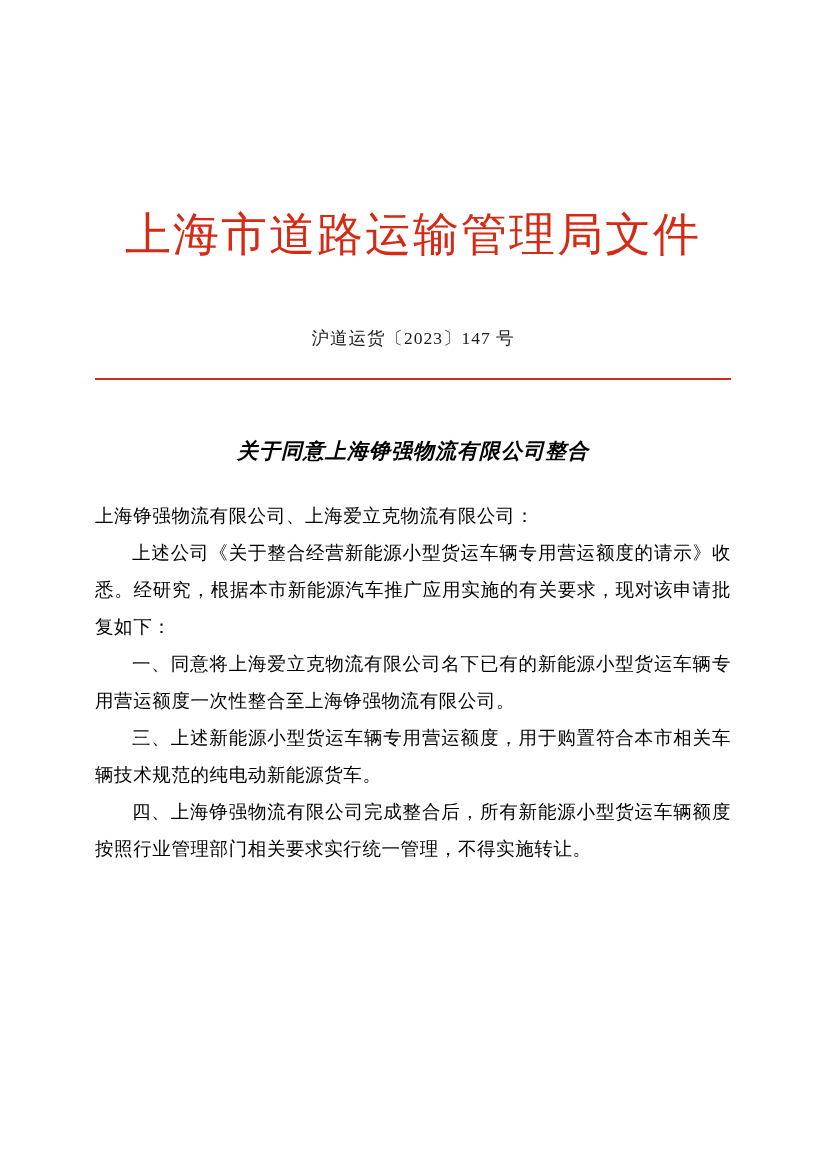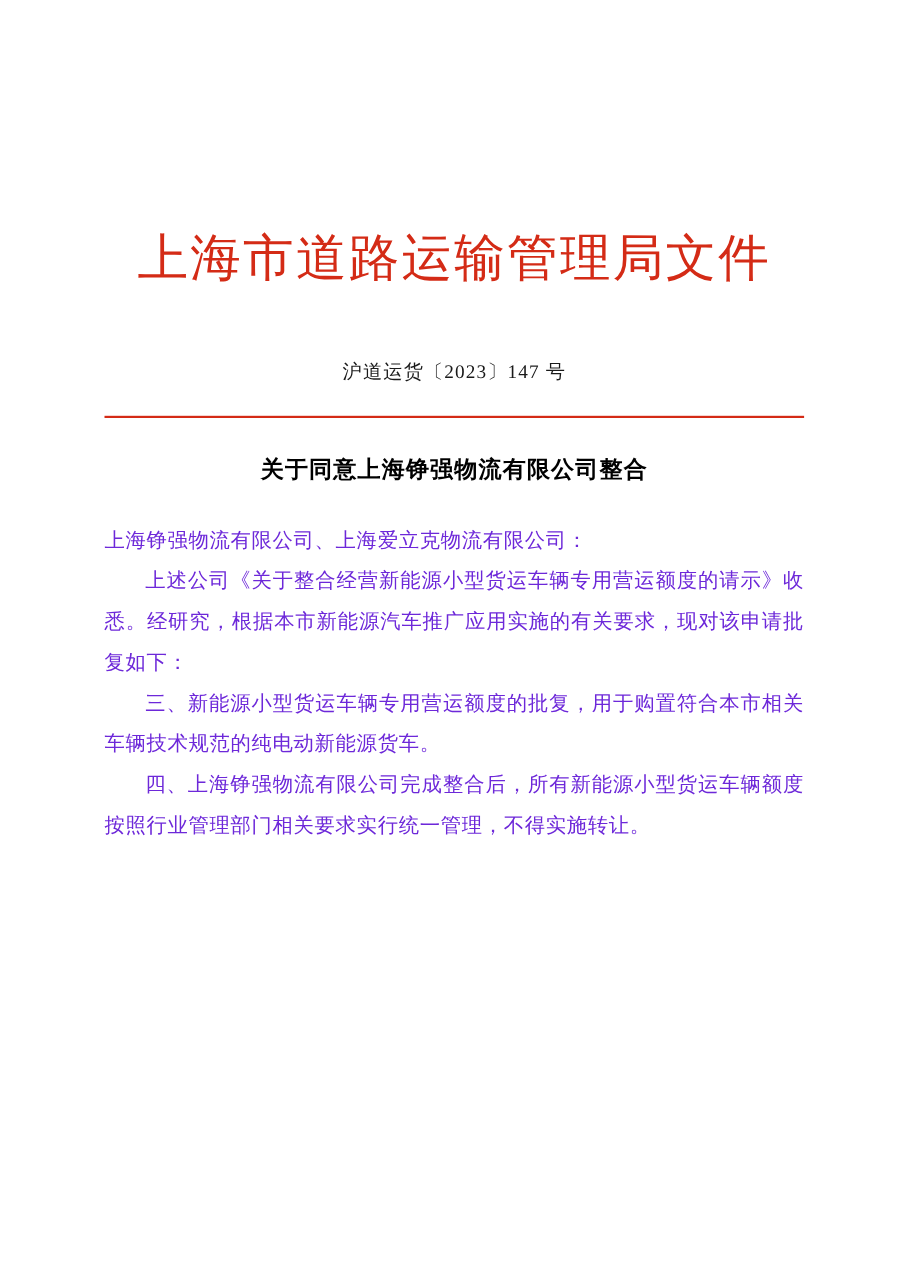--- a/index.html
+++ b/index.html
@@ -41,38 +41,39 @@
     letter-spacing: 1px;
     color: #1a1a1a;
   }
   .red-rule {
     margin-top: 28px;
     height: 2.5px;
     background: #d42b16;
     width: 100%;
   }
   .subject {
-    margin-top: 28px;
+    margin-top: 52px;
     text-align: center;
     font-weight: bold;
     font-size: 21px;
     line-height: 1.85;
     letter-spacing: 1px;
     color: #000;
+    font-style: italic;
   }
   .subject div {
     white-space: nowrap;
   }
   .body-text {
     margin-top: 26px;
     font-size: 18.5px;
     line-height: 2.0;
     letter-spacing: 0.6px;
     text-align: justify;
-    color: #6d28d9;
+    color: #000000;
   }
   .body-text p {
     margin: 0;
   }
   .p-indent {
     text-indent: 2em;
   }
 </style>
 </head>
 <body>
@@ -85,17 +86,18 @@
 
   <div class="red-rule"></div>
 
   <div class="subject">
     <div>关于同意上海铮强物流有限公司整合</div>
   </div>
 
   <div class="body-text">
     <p>上海铮强物流有限公司、上海爱立克物流有限公司：</p>
     <p class="p-indent">上述公司《关于整合经营新能源小型货运车辆专用营运额度的请示》收悉。经研究，根据本市新能源汽车推广应用实施的有关要求，现对该申请批复如下：</p>
-    <p class="p-indent">三、新能源小型货运车辆专用营运额度的批复，用于购置符合本市相关车辆技术规范的纯电动新能源货车。</p>
+    <p class="p-indent">一、同意将上海爱立克物流有限公司名下已有的新能源小型货运车辆专用营运额度一次性整合至上海铮强物流有限公司。</p>
+    <p class="p-indent">三、上述新能源小型货运车辆专用营运额度，用于购置符合本市相关车辆技术规范的纯电动新能源货车。</p>
     <p class="p-indent">四、上海铮强物流有限公司完成整合后，所有新能源小型货运车辆额度按照行业管理部门相关要求实行统一管理，不得实施转让。</p>
   </div>
 
 </div>
 
 </body></html>

